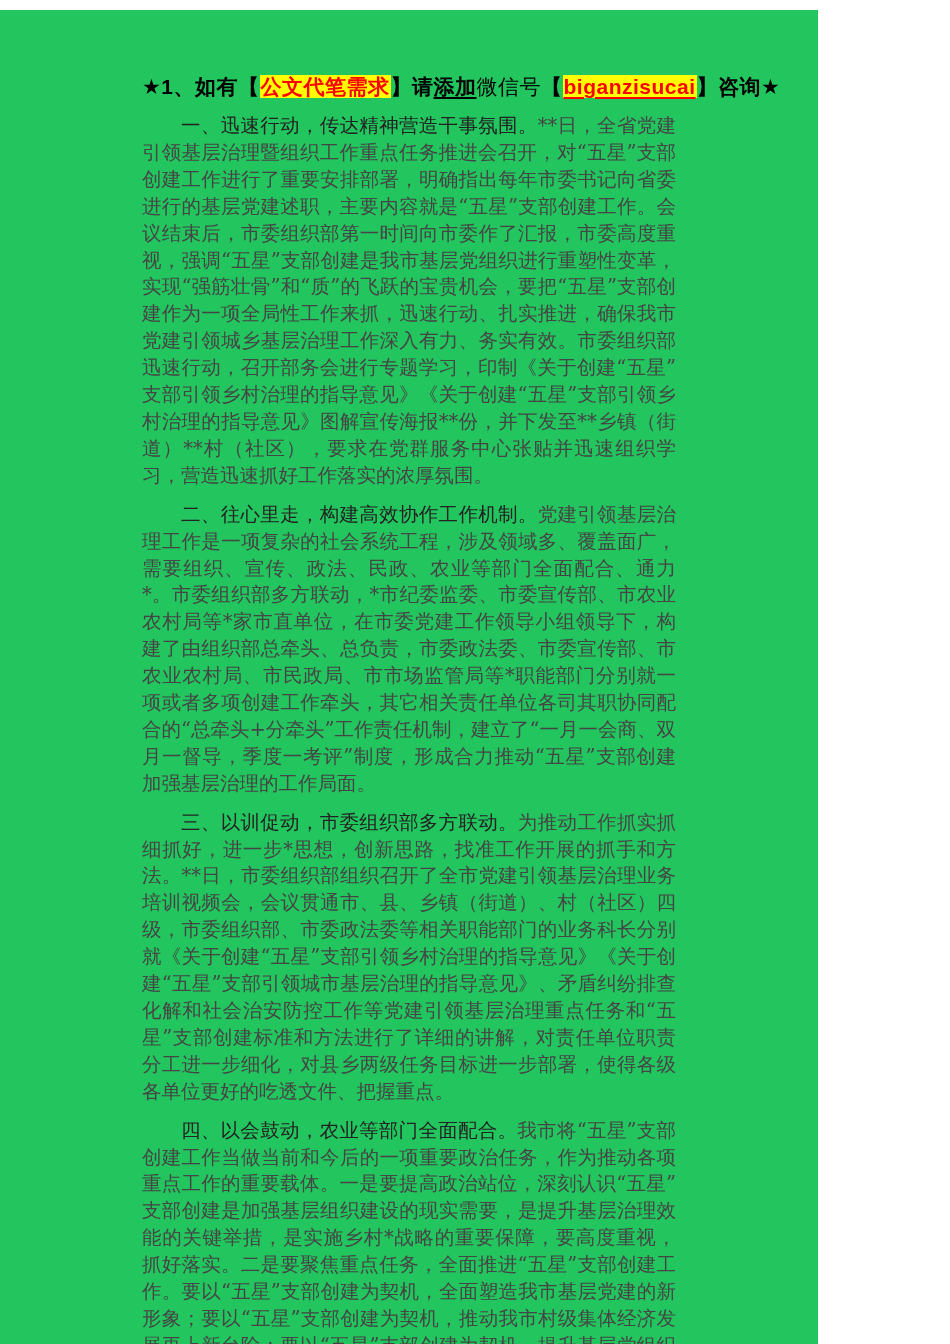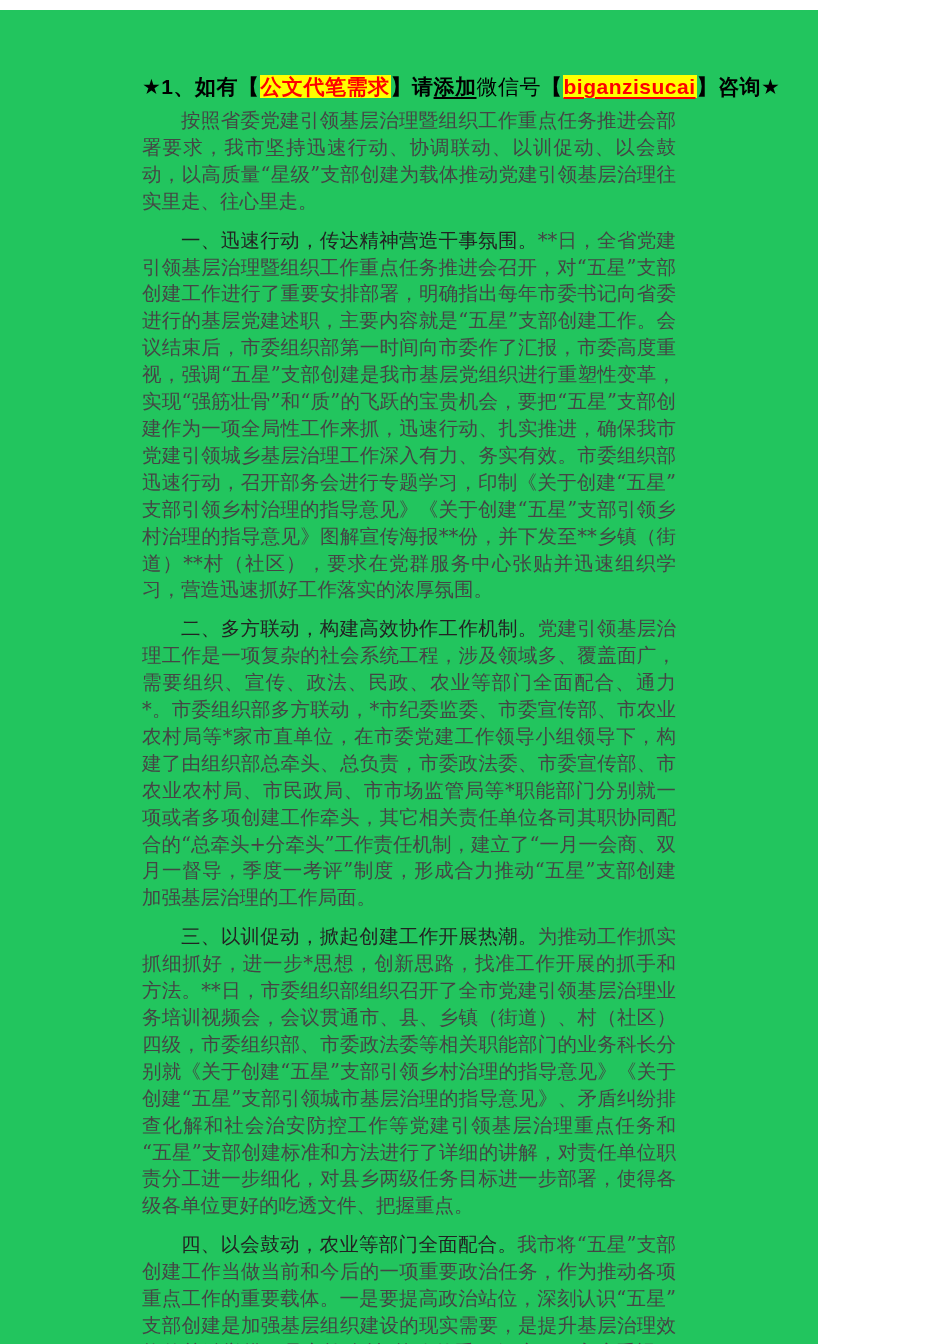--- a/index.html
+++ b/index.html
@@ -59,24 +59,23 @@
 </head>
 <body>
 
 <div class="page">
 
   <div class="banner banner-top">
     <div><span class="seg-b">★1、如有【</span><span class="seg-hl">公文代笔需求</span><span class="seg-b">】请</span><span class="seg-bu">添加</span><span class="seg-n">微信号</span><span class="seg-b">【</span><span class="seg-hlu">biganzisucai</span><span class="seg-b">】咨询★</span></div>
   </div>
 
   <div class="content">
-    <p class="first"><span>按照省委党建引领基层治理暨组织工作重点任务推进会部署要求，我市坚持迅速行动、协调联动、以训促动、以会鼓动，以高质量“星级”支部创建为载体推动党建引领基层治理往实里走、往心里走。</span></p>
     <p><span class="para-heading">一、迅速行动，传达精神营造干事氛围。</span><span>**日，全省党建引领基层治理暨组织工作重点任务推进会召开，对“五星”支部创建工作进行了重要安排部署，明确指出每年市委书记向省委进行的基层党建述职，主要内容就是“五星”支部创建工作。会议结束后，市委组织部第一时间向市委作了汇报，市委高度重视，强调“五星”支部创建是我市基层党组织进行重塑性变革，实现“强筋壮骨”和“质”的飞跃的宝贵机会，要把“五星”支部创建作为一项全局性工作来抓，迅速行动、扎实推进，确保我市党建引领城乡基层治理工作深入有力、务实有效。市委组织部迅速行动，召开部务会进行专题学习，印制《关于创建“五星”支部引领乡村治理的指导意见》《关于创建“五星”支部引领乡村治理的指导意见》图解宣传海报**份，并下发至**乡镇（街道）**村（社区），要求在党群服务中心张贴并迅速组织学习，营造迅速抓好工作落实的浓厚氛围。</span></p>
-    <p><span class="para-heading">二、多方联动，构建高效协作工作机制。</span><span>党建引领基层治理工作是一项复杂的社会系统工程，涉及领域多、覆盖面广，需要组织、宣传、政法、民政、农业等部门全面配合、通力*。市委组织部多方联动，*市纪委监委、市委宣传部、市农业农村局等*家市直单位，在市委党建工作领导小组领导下，构建了由组织部总牵头、总负责，市委政法委、市委宣传部、市农业农村局、市民政局、市市场监管局等*职能部门分别就一项或者多项创建工作牵头，其它相关责任单位各司其职协同配合的“总牵头+分牵头”工作责任机制，建立了“一月一会商、双月一督导，季度一考评”制度，形成合力推动“五星”支部创建加强基层治理的工作局面。</span></p>
-    <p><span class="para-heading">三、以训促动，掀起创建工作开展热潮。</span><span>为推动工作抓实抓细抓好，进一步*思想，创新思路，找准工作开展的抓手和方法。**日，市委组织部组织召开了全市党建引领基层治理业务培训视频会，会议贯通市、县、乡镇（街道）、村（社区）四级，市委组织部、市委政法委等相关职能部门的业务科长分别就《关于创建“五星”支部引领乡村治理的指导意见》《关于创建“五星”支部引领城市基层治理的指导意见》、矛盾纠纷排查化解和社会治安防控工作等党建引领基层治理重点任务和“五星”支部创建标准和方法进行了详细的讲解，对责任单位职责分工进一步细化，对县乡两级任务目标进一步部署，使得各级各单位更好的吃透文件、把握重点。</span></p>
+    <p><span class="para-heading">二、往心里走，构建高效协作工作机制。</span><span>党建引领基层治理工作是一项复杂的社会系统工程，涉及领域多、覆盖面广，需要组织、宣传、政法、民政、农业等部门全面配合、通力*。市委组织部多方联动，*市纪委监委、市委宣传部、市农业农村局等*家市直单位，在市委党建工作领导小组领导下，构建了由组织部总牵头、总负责，市委政法委、市委宣传部、市农业农村局、市民政局、市市场监管局等*职能部门分别就一项或者多项创建工作牵头，其它相关责任单位各司其职协同配合的“总牵头+分牵头”工作责任机制，建立了“一月一会商、双月一督导，季度一考评”制度，形成合力推动“五星”支部创建加强基层治理的工作局面。</span></p>
+    <p><span class="para-heading">三、以训促动，市委组织部多方联动。</span><span>为推动工作抓实抓细抓好，进一步*思想，创新思路，找准工作开展的抓手和方法。**日，市委组织部组织召开了全市党建引领基层治理业务培训视频会，会议贯通市、县、乡镇（街道）、村（社区）四级，市委组织部、市委政法委等相关职能部门的业务科长分别就《关于创建“五星”支部引领乡村治理的指导意见》《关于创建“五星”支部引领城市基层治理的指导意见》、矛盾纠纷排查化解和社会治安防控工作等党建引领基层治理重点任务和“五星”支部创建标准和方法进行了详细的讲解，对责任单位职责分工进一步细化，对县乡两级任务目标进一步部署，使得各级各单位更好的吃透文件、把握重点。</span></p>
     <p><span class="para-heading">四、以会鼓动，农业等部门全面配合。</span><span>我市将“五星”支部创建工作当做当前和今后的一项重要政治任务，作为推动各项重点工作的重要载体。一是要提高政治站位，深刻认识“五星”支部创建是加强基层组织建设的现实需要，是提升基层治理效能的关键举措，是实施乡村*战略的重要保障，要高度重视，抓好落实。二是要聚焦重点任务，全面推进“五星”支部创建工作。要以“五星”支部创建为契机，全面塑造我市基层党建的新形象；要以“五星”支部创建为契机，推动我市村级集体经济发展再上新台阶；要以“五星”支部创建为契机，提升基层党组织的管理服务水平；要以“五星”支部创建为契机，加大农村人居环境整治力度；要以“五星”支部创建为契机，持续增强基层党组织战斗力凝聚力。三是细化工作措施，着力提升“五星”支部创建质量。要迅速</span></p>
   </div>
 
   <div class="banner banner-bottom">
     <div><span class="seg-b">★1、如有【</span><span class="seg-hl">公文代笔需求</span><span class="seg-b">】请</span><span class="seg-bu">添加</span><span class="seg-n">微信号</span><span class="seg-b">【</span><span class="seg-hlu">biganzisucai</span><span class="seg-b">】咨询★</span></div>
     <div></div>
   </div>
 
 </div>
 

